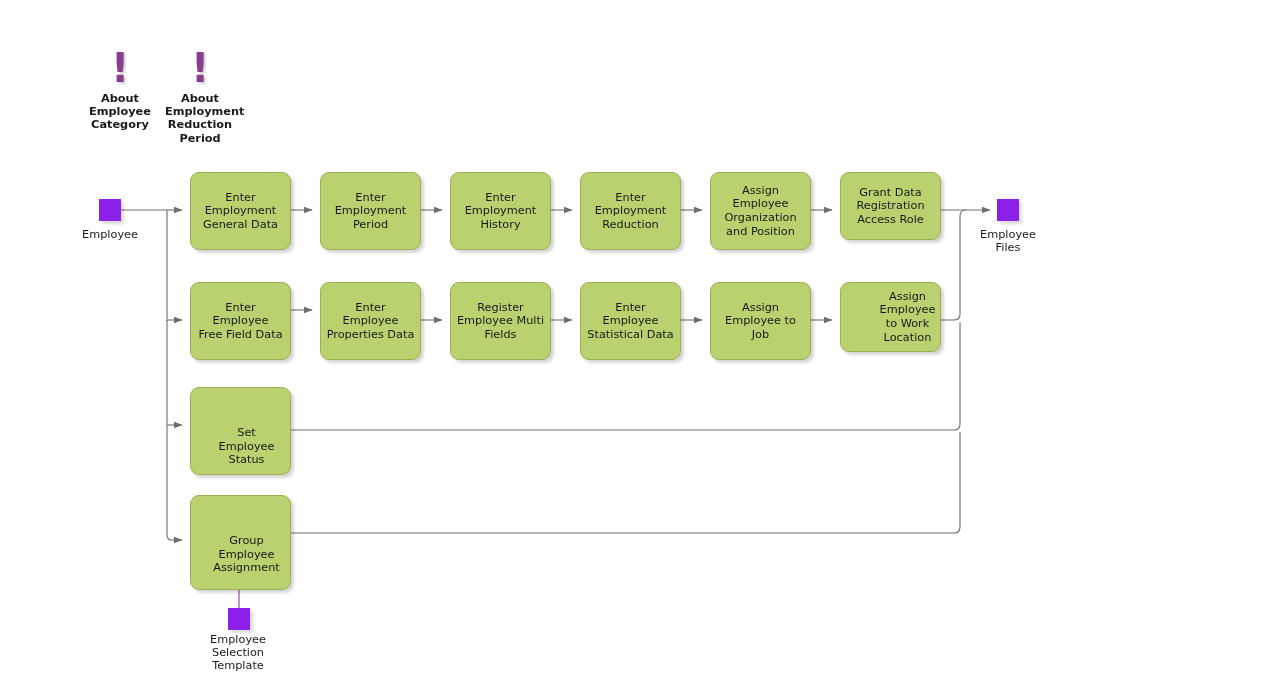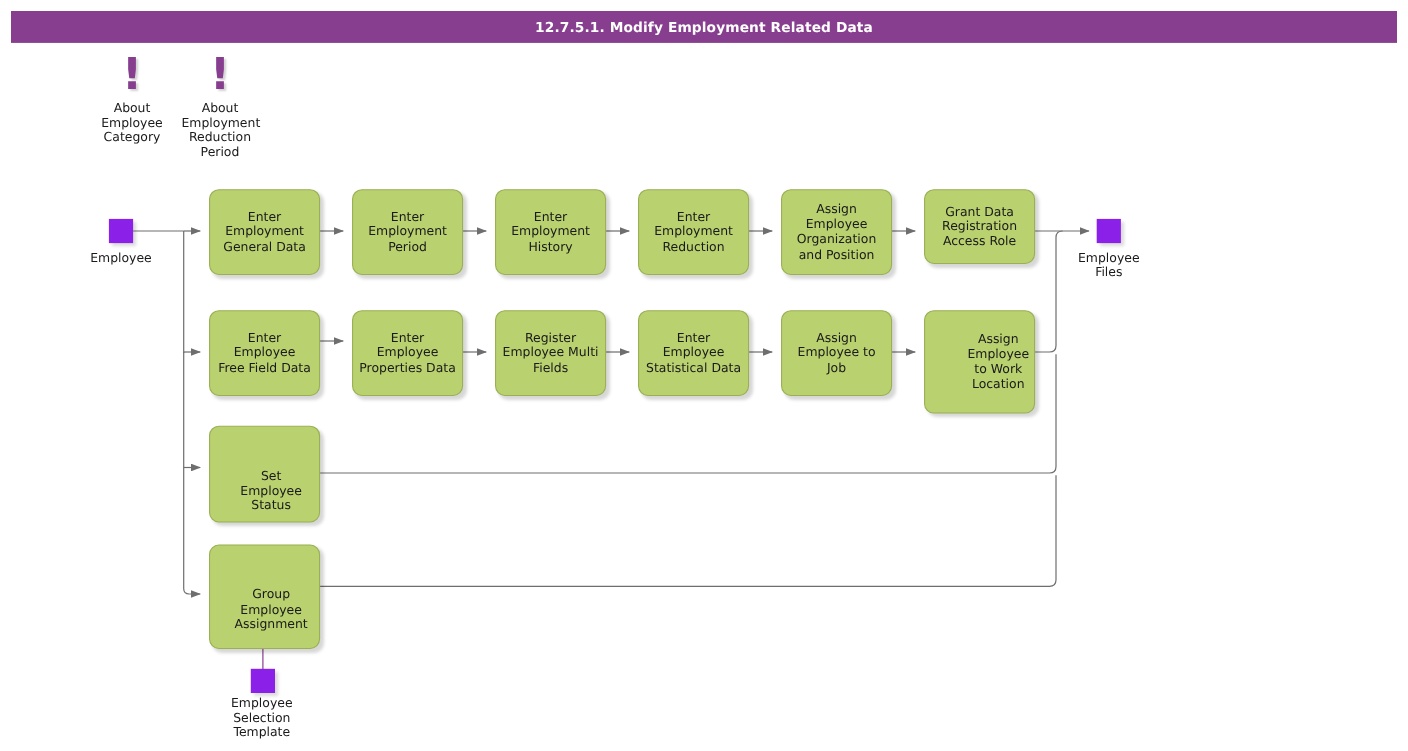--- a/index.html
+++ b/index.html
@@ -108,28 +108,28 @@
     height: 42px;
     text-shadow: 2px 2px 2px rgba(0,0,0,0.18);
   }
   .note .ntxt {
     display: block;
     margin-top: 2px;
     font-size: 11.3px;
     line-height: 13.2px;
     color: #1a1a1a;
     white-space: pre-line;
+    font-weight: bold;
   }
 </style>
 </head>
 <body>
 
 <div id="canvas">
 
-  <div class="titlebar">12.7.5.1. Modify Employment Related Data</div>
 
   <svg id="wires" viewBox="0 0 1280 683" xmlns="http://www.w3.org/2000/svg">
     <defs>
       <marker id="ah" markerWidth="9" markerHeight="7" refX="8.4" refY="3.5" orient="auto" markerUnits="userSpaceOnUse">
         <path d="M0,0 L9,3.5 L0,7 z" fill="#6E6E6E"></path>
       </marker>
       <marker id="ahp" markerWidth="9" markerHeight="7" refX="8.4" refY="3.5" orient="auto" markerUnits="userSpaceOnUse">
         <path d="M0,0 L9,3.5 L0,7 z" fill="#8B3F91"></path>
       </marker>
     </defs>
@@ -239,21 +239,21 @@
 Fields</span>
   </div>
   <div class="pbox vmid" style="left:580px; top:282px; width:101px; height:78px;">
     <span class="lbl">Enter Employee
 Statistical Data</span>
   </div>
   <div class="pbox vmid" style="left:710px; top:282px; width:101px; height:78px;">
     <span class="lbl">Assign
 Employee to Job</span>
   </div>
-  <div class="pbox vmid" style="left:840px; top:282px; width:101px; height:94px;padding-left:34px;">
+  <div class="pbox vmid" style="left:840px; top:282px; width:101px; height:70px;padding-left:34px;">
     <span class="lbl">Assign Employee
 to Work Location</span>
   </div>
 
   <div class="pbox vhigh" style="left:190px; top:387px; width:101px; height:88px;">
     <span class="lbl">Set Employee
 Status</span>
   </div>
 
   <div class="pbox vhigh" style="left:190px; top:495px; width:101px; height:95px;">

